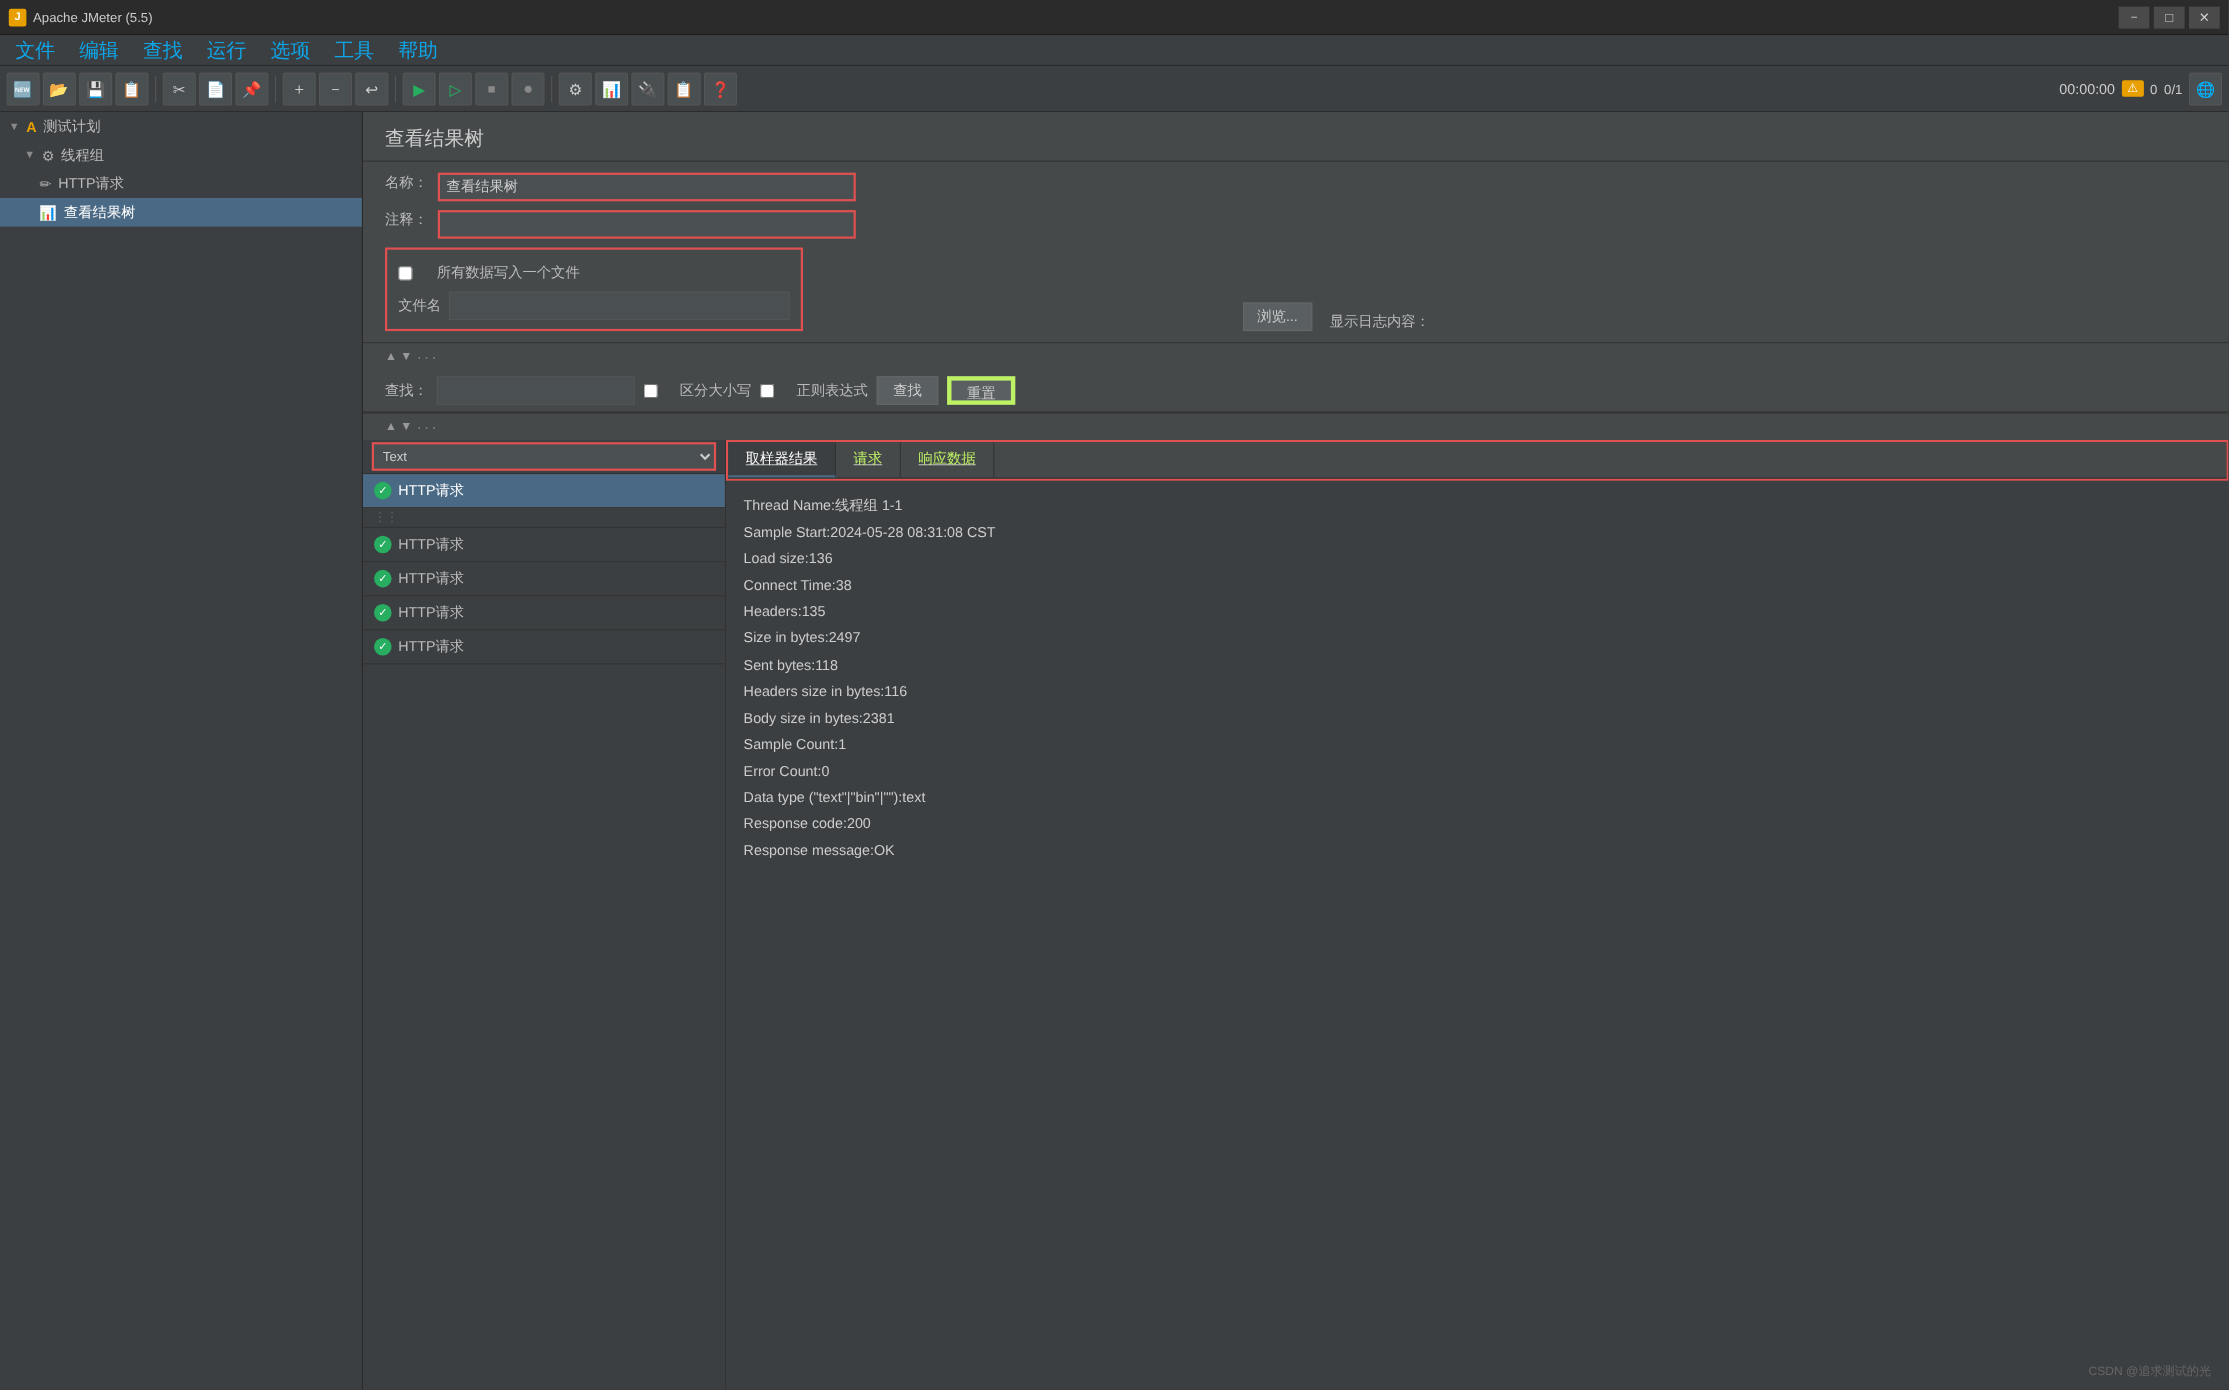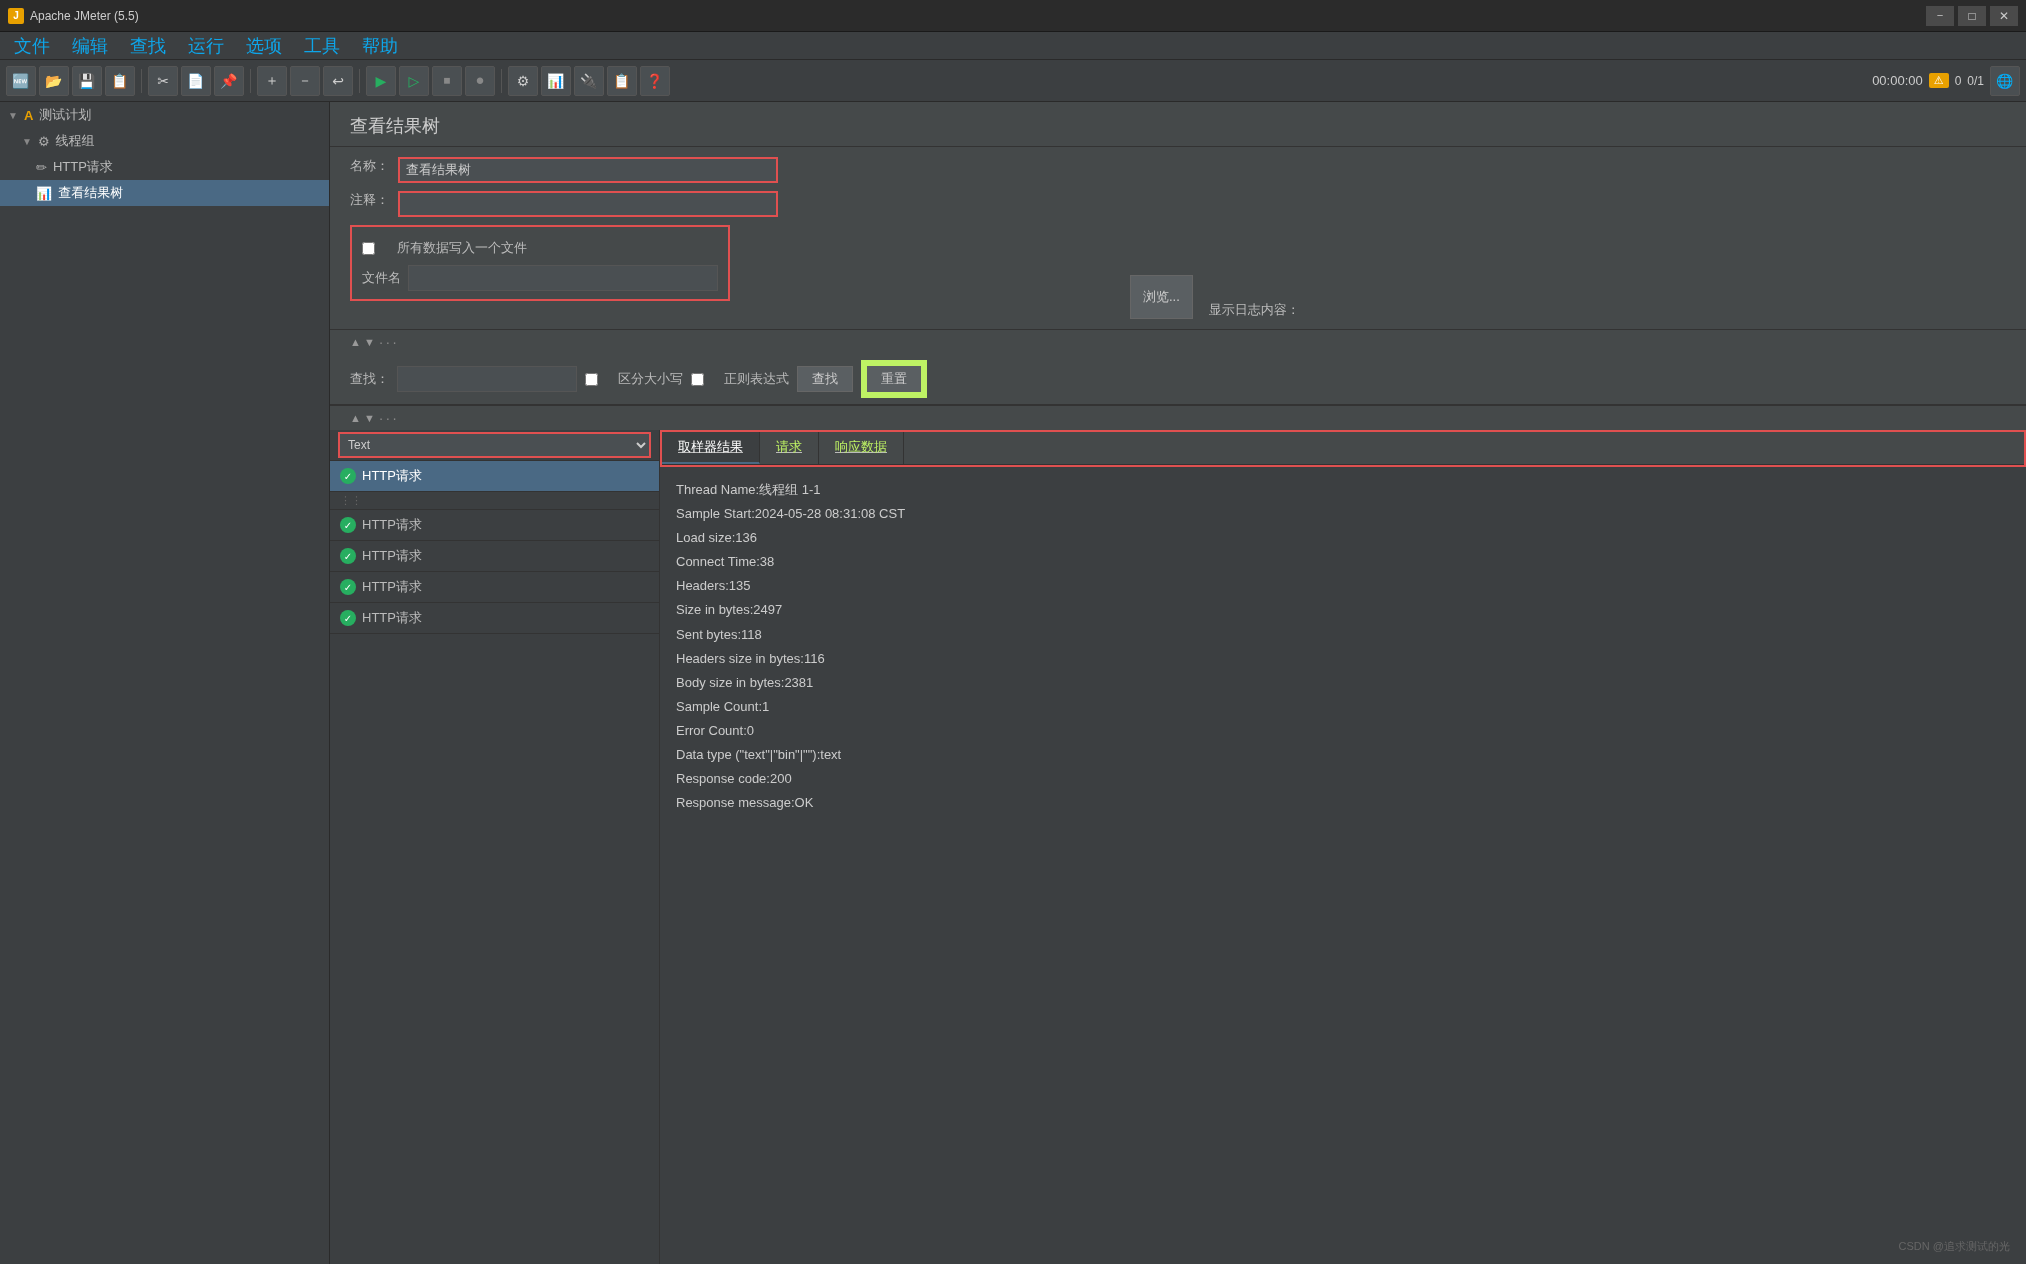--- a/index.html
+++ b/index.html
@@ -213,21 +213,21 @@
       height: 26px;
       outline: none;
     }
     .browse-btn {
       background: #5a5f62;
       border: 1px solid #666;
       color: #ccc;
       padding: 3px 12px;
       font-size: 13px;
       cursor: pointer;
-      height: 44px;
+      height: 26px;
     }
 
     
     .display-log-label {
       color: #bbb;
       font-size: 13px;
       white-space: nowrap;
     }
 
     
@@ -271,26 +271,26 @@
       background: #5a5f62;
       border: 1px solid #666;
       color: #ccc;
       padding: 3px 14px;
       font-size: 13px;
       cursor: pointer;
       height: 26px;
     }
     .reset-btn {
       background: #5a5f62;
-      border: 6px solid #bef264;
+      border: 4px solid #bef264;
       color: #ccc;
       padding: 3px 14px;
       font-size: 13px;
       cursor: pointer;
-      height: 38px;
+      height: 26px;
     }
 
     
     .results-area {
       display: flex;
       flex: 1;
       min-height: 0;
     }
 
     

